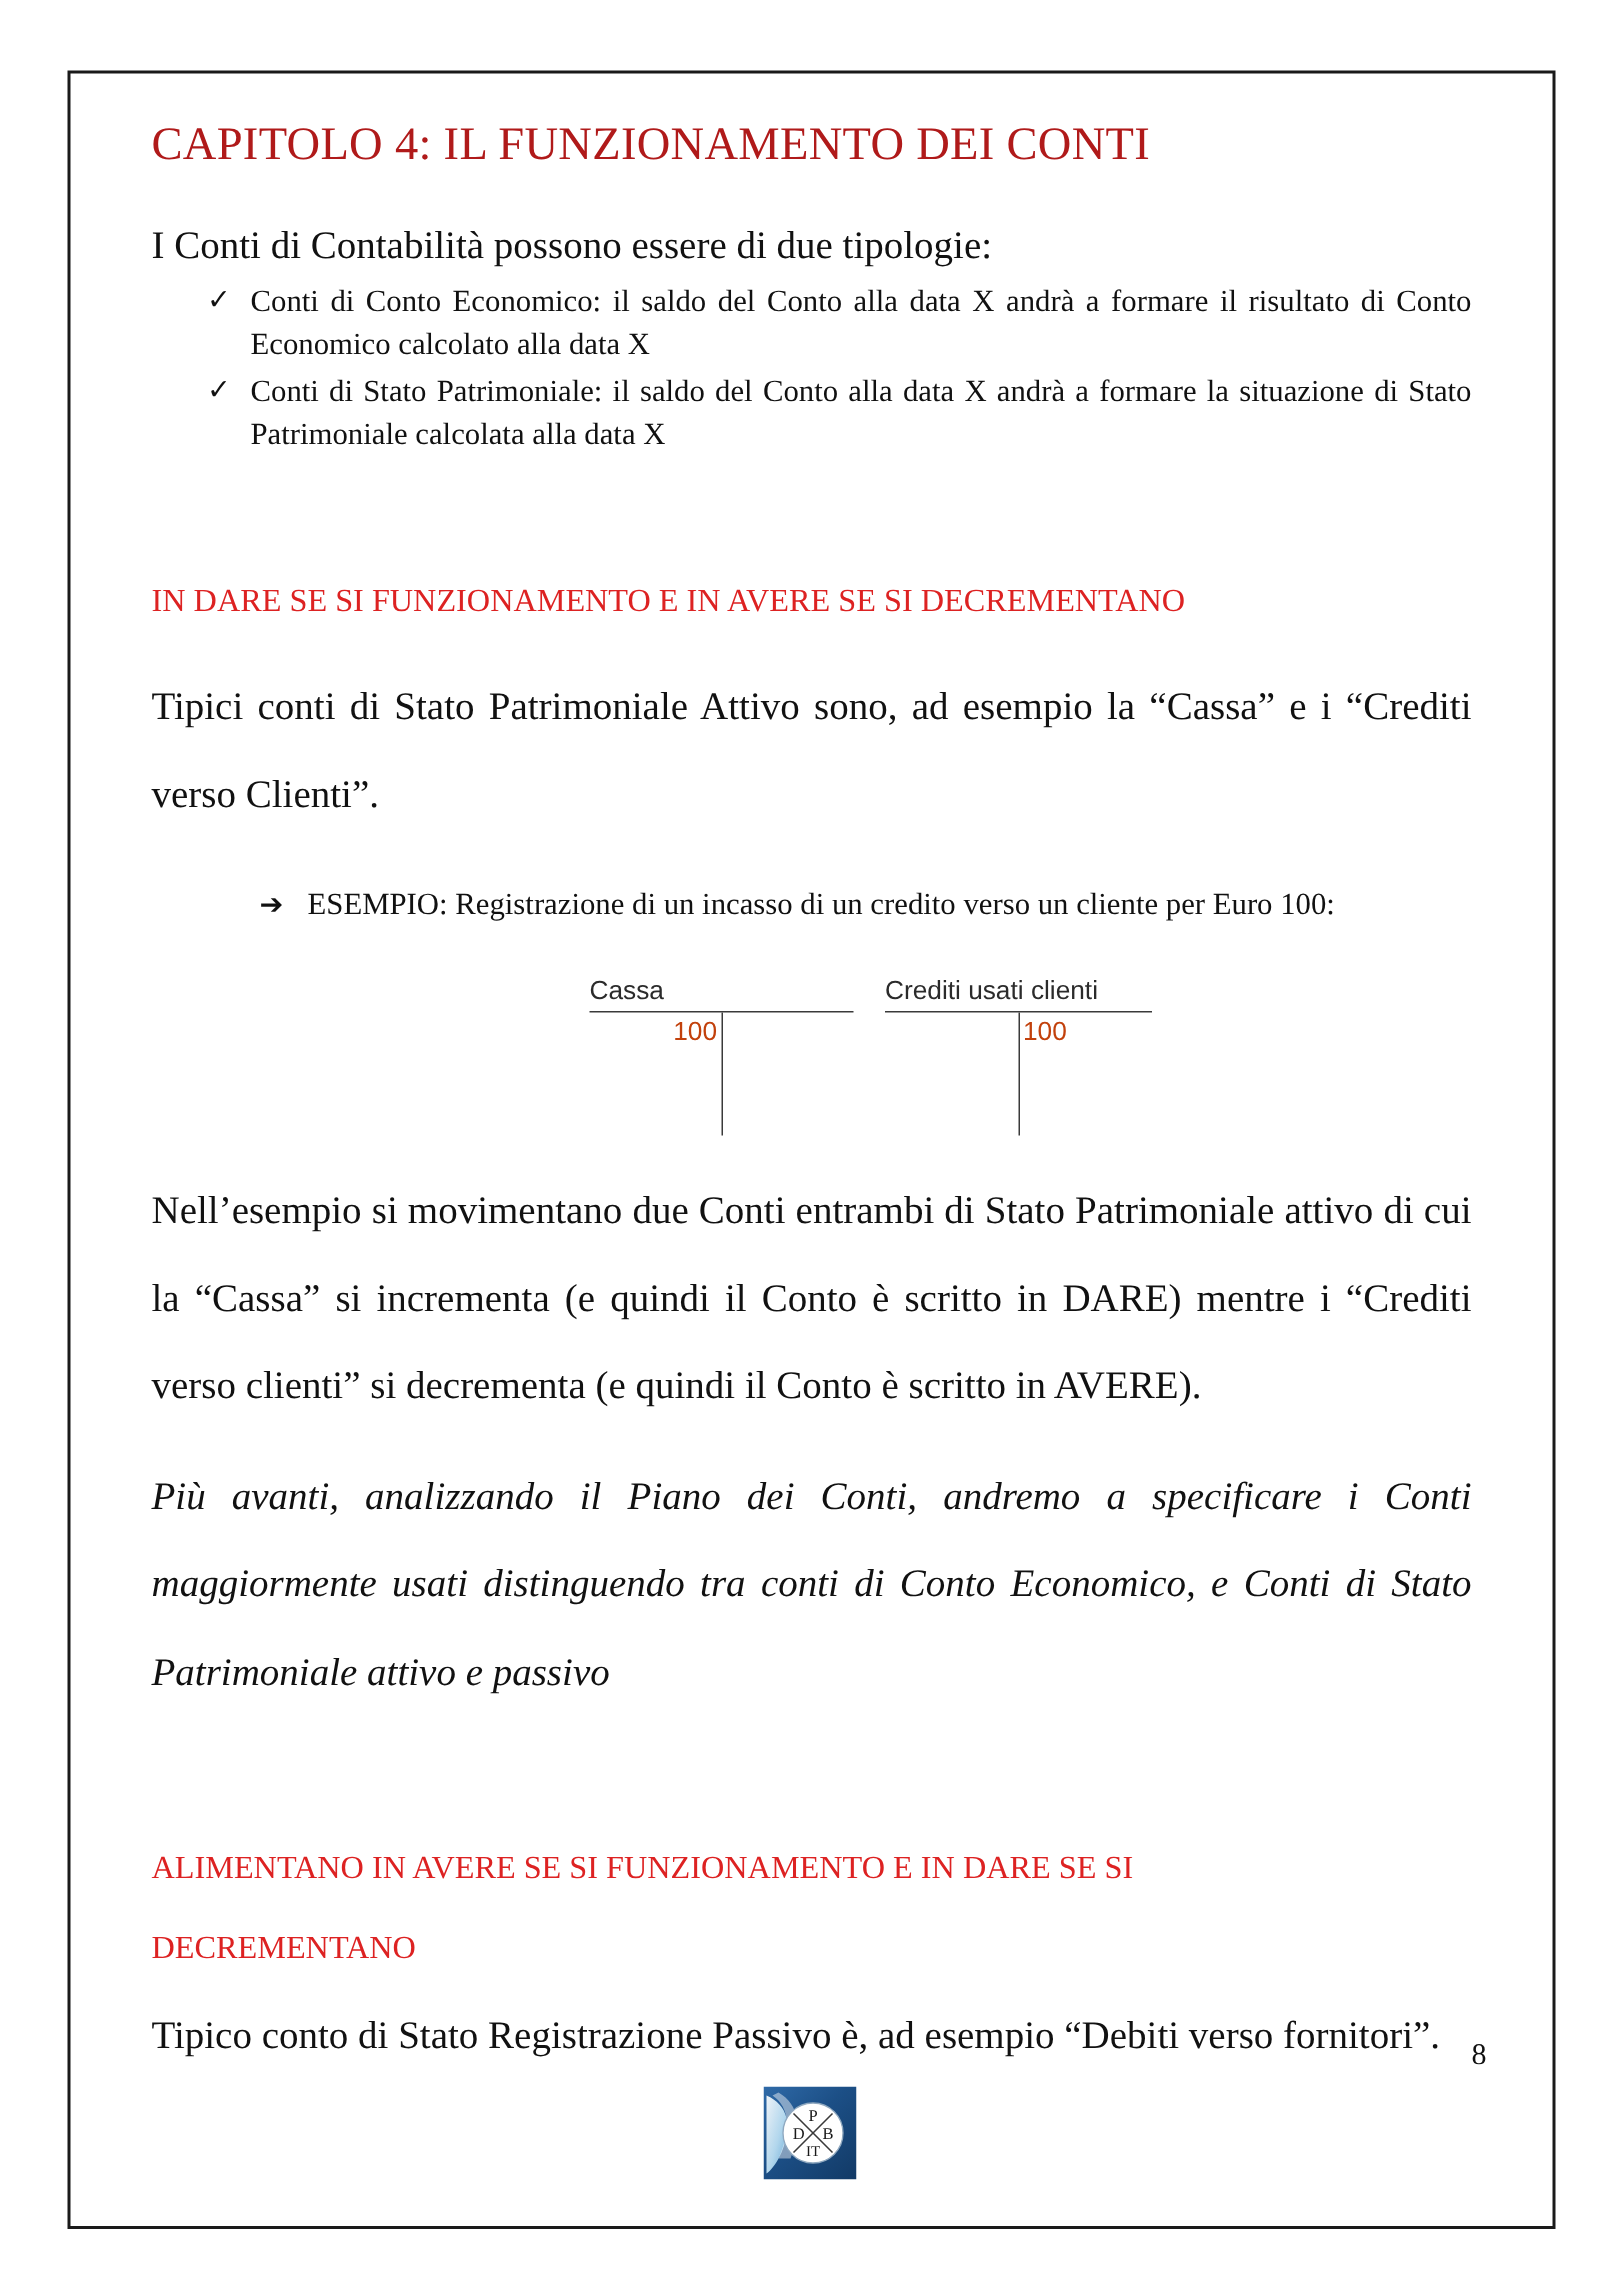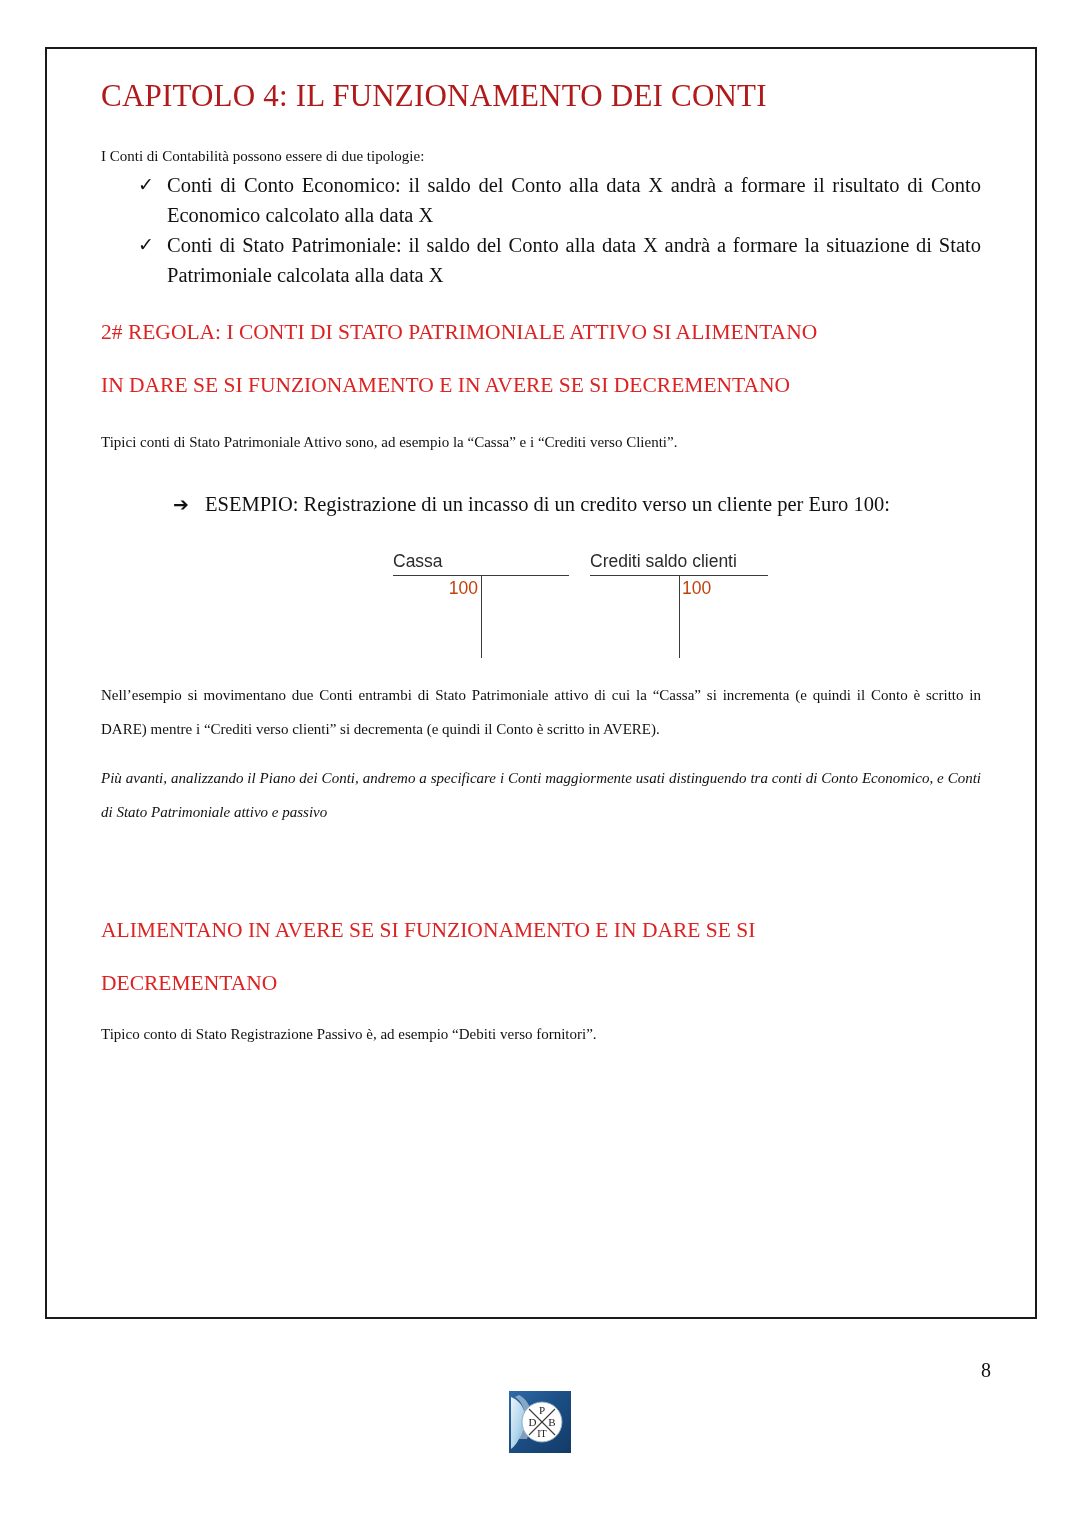--- a/index.html
+++ b/index.html
@@ -14,21 +14,21 @@
     font-family: "Liberation Serif", "DejaVu Serif", serif;
     overflow: hidden;
   }
 
   
   #page-frame {
     position: absolute;
     left: 45px;
     top: 47px;
     width: 992px;
-    height: 1272px;
+    height: 1439px;
     border: 2px solid #1a1a1a;
     box-sizing: border-box;
     background: #ffffff;
   }
 
   #content {
     position: absolute;
     left: 54px;
     top: 28px;
     width: 880px;
@@ -40,21 +40,21 @@
     color: #b01a1a;
     font-weight: normal;
     letter-spacing: 0.2px;
     margin: 0 0 0 0;
     line-height: 1.25;
     white-space: nowrap;
   }
 
   
   .para {
-    font-size: 15px;
+    font-size: 26px;
     color: #111111;
     line-height: 1.42;
     text-align: justify;
     margin: 0;
   }
   .para.loose {
     line-height: 2.25;
   }
   .para.italic {
     font-style: italic;
@@ -206,21 +206,21 @@
       </li>
       <li>
         <span class="tick">✓</span>
         <span>Conti di Stato Patrimoniale: il saldo del Conto alla data X andrà a formare la situazione di Stato Patrimoniale calcolata alla data X</span>
       </li>
     </ul>
 
     <div class="spacer-sm"></div>
 
     <p class="rule-heading">
-      <span>2# REGOLA: I CONTI DI STATO PATRIMONIALE ATTIVO SI ALIMENTANO</span><br>
+      <br>
       <span>IN DARE SE SI FUNZIONAMENTO E IN AVERE SE SI DECREMENTANO</span>
     </p>
 
     <div class="spacer-sm"></div>
 
     <p class="para loose">Tipici conti di Stato Patrimoniale Attivo sono, ad esempio la “Cassa” e i “Crediti verso Clienti”.</p>
 
     <div class="spacer-md"></div>
 
     <div class="arrow-block">
@@ -234,21 +234,21 @@
         <div class="t-title">Cassa</div>
         <div class="t-rule"></div>
         <div class="t-body">
           <div class="t-stem"></div>
           <div class="t-amt debit">100</div>
           <div class="t-amt credit"></div>
         </div>
       </div>
 
       <div class="t-acct" id="t-crediti">
-        <div class="t-title">Crediti saldo clienti</div>
+        <div class="t-title">Crediti usati clienti</div>
         <div class="t-rule"></div>
         <div class="t-body">
           <div class="t-stem"></div>
           <div class="t-amt debit"></div>
           <div class="t-amt credit">100</div>
         </div>
       </div>
 
     </div>
 

